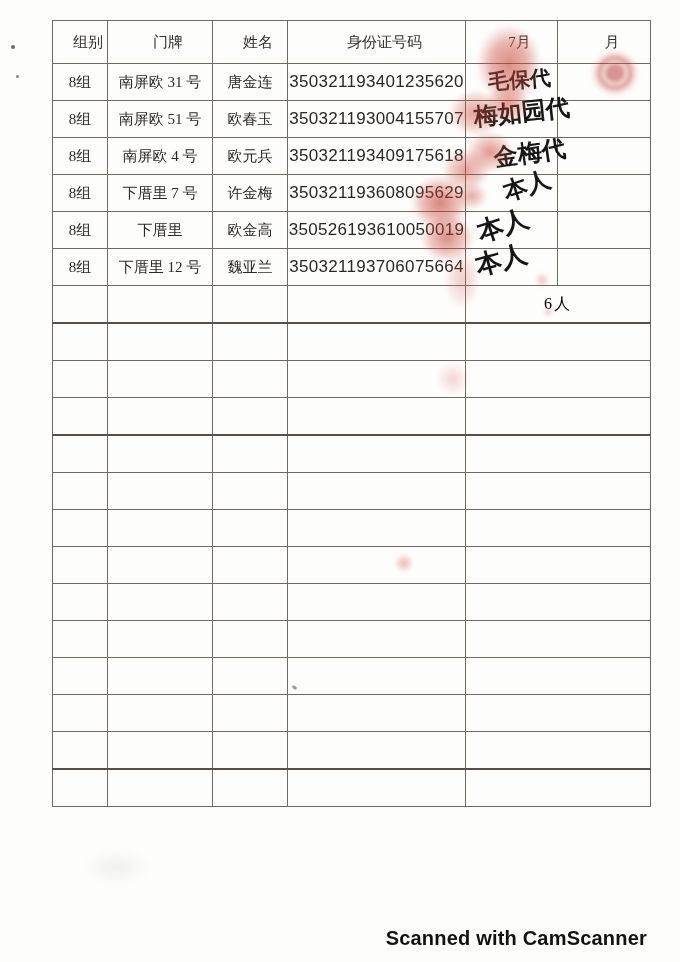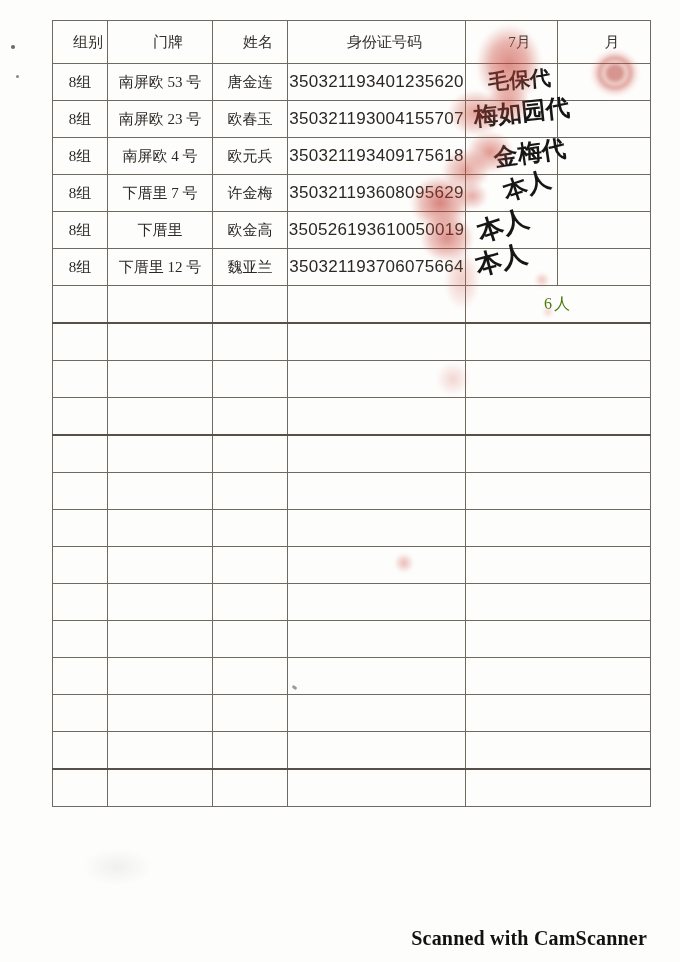--- a/index.html
+++ b/index.html
@@ -42,21 +42,21 @@
     white-space:nowrap;line-height:1;
     transform-origin:left center;
     pointer-events:none;
   }
   .sig-1{left:22px;top:8px;font-size:21px;transform:rotate(-4deg);}
   .sig-2{left:8px;top:4px;font-size:24px;transform:rotate(-6deg);}
   .sig-3{left:28px;top:8px;font-size:24px;transform:rotate(-8deg);}
   .sig-4{left:38px;top:6px;font-size:24px;transform:rotate(-18deg);}
   .sig-5{left:12px;top:8px;font-size:26px;transform:rotate(-18deg);}
   .sig-6{left:10px;top:4px;font-size:26px;transform:rotate(-15deg);}
-  .tally{font-size:16px;color:#4d7c0f;letter-spacing:2px;}
+  .tally{font-size:16px;color:#000000;letter-spacing:2px;}
 
   
   .stain{position:absolute;border-radius:50%;filter:blur(1.5px);pointer-events:none;}
   .st-a {left:476px;top:24px;width:66px;height:80px;
          background:radial-gradient(closest-side,rgba(196,60,48,.58),rgba(205,80,66,.42) 55%,rgba(210,95,80,.2) 78%,transparent);}
   .st-a2{left:486px;top:84px;width:44px;height:40px;
          background:radial-gradient(closest-side,rgba(196,60,48,.5),rgba(210,95,80,.22) 70%,transparent);}
   .st-b {left:590px;top:49px;width:50px;height:48px;
          background:radial-gradient(closest-side,rgba(175,45,35,.5) 28%,rgba(215,110,95,.3) 45%,rgba(185,55,45,.45) 62%,rgba(225,130,115,.22) 80%,transparent);}
   .st-c {left:448px;top:90px;width:56px;height:46px;
@@ -86,21 +86,21 @@
   .speck{position:absolute;background:#3a3733;border-radius:50%;pointer-events:none;}
   .sp-1{left:11px;top:45px;width:4px;height:4px;opacity:.75;}
   .sp-2{left:16px;top:75px;width:3px;height:3px;opacity:.6;}
   .sp-3{left:292px;top:686px;width:5px;height:3px;opacity:.5;transform:rotate(35deg);border-radius:40%;}
   .smudge{position:absolute;left:82px;top:848px;width:70px;height:38px;border-radius:50%;
           background:radial-gradient(closest-side,rgba(0,0,0,.05),transparent);pointer-events:none;}
 
   
   .watermark{
     position:absolute;right:33px;top:927px;
-    font-family:Liberation Serif, serif;
+    font-family:Liberation Sans, sans-serif;
     font-weight:bold;font-size:20px;color:#121212;
     letter-spacing:.2px;
   }
 </style>
 </head>
 <body>
 
 <div class="page">
 
   <div class="table-wrap">
@@ -118,32 +118,32 @@
           <td>组别</td>
           <td>门牌</td>
           <td>姓名</td>
           <td>身份证号码</td>
           <td>7月</td>
           <td>月</td>
         </tr>
 
         <tr class="datarow">
           <td>8组</td>
-          <td>南屏欧 53 号</td>
+          <td>南屏欧 31 号</td>
           <td>唐金连</td>
           <td class="id-cell">350321193401235620</td>
           <td class="sig-cell">
             <span class="sig sig-1">毛保代</span>
           </td>
           <td></td>
         </tr>
 
         <tr class="datarow">
           <td>8组</td>
-          <td>南屏欧 23 号</td>
+          <td>南屏欧 51 号</td>
           <td>欧春玉</td>
           <td class="id-cell">350321193004155707</td>
           <td class="sig-cell">
             <span class="sig sig-2">梅如园代</span>
           </td>
           <td></td>
         </tr>
 
         <tr class="datarow">
           <td>8组</td>

